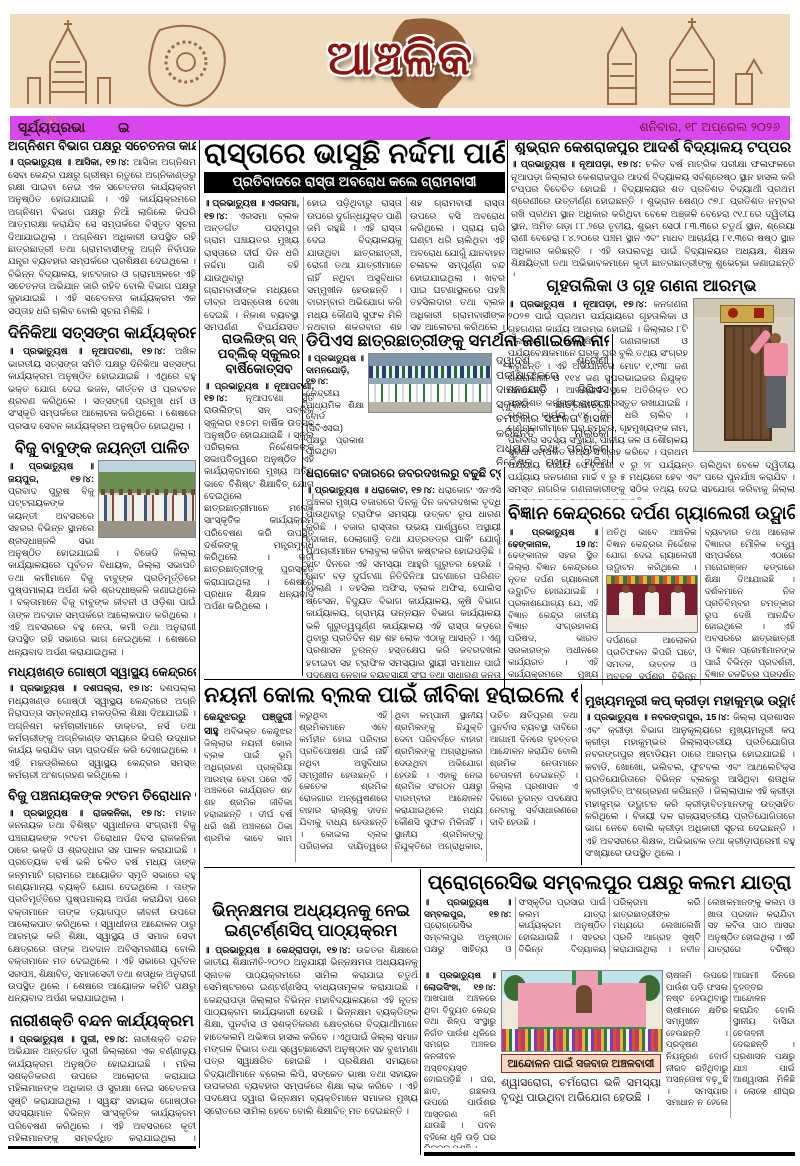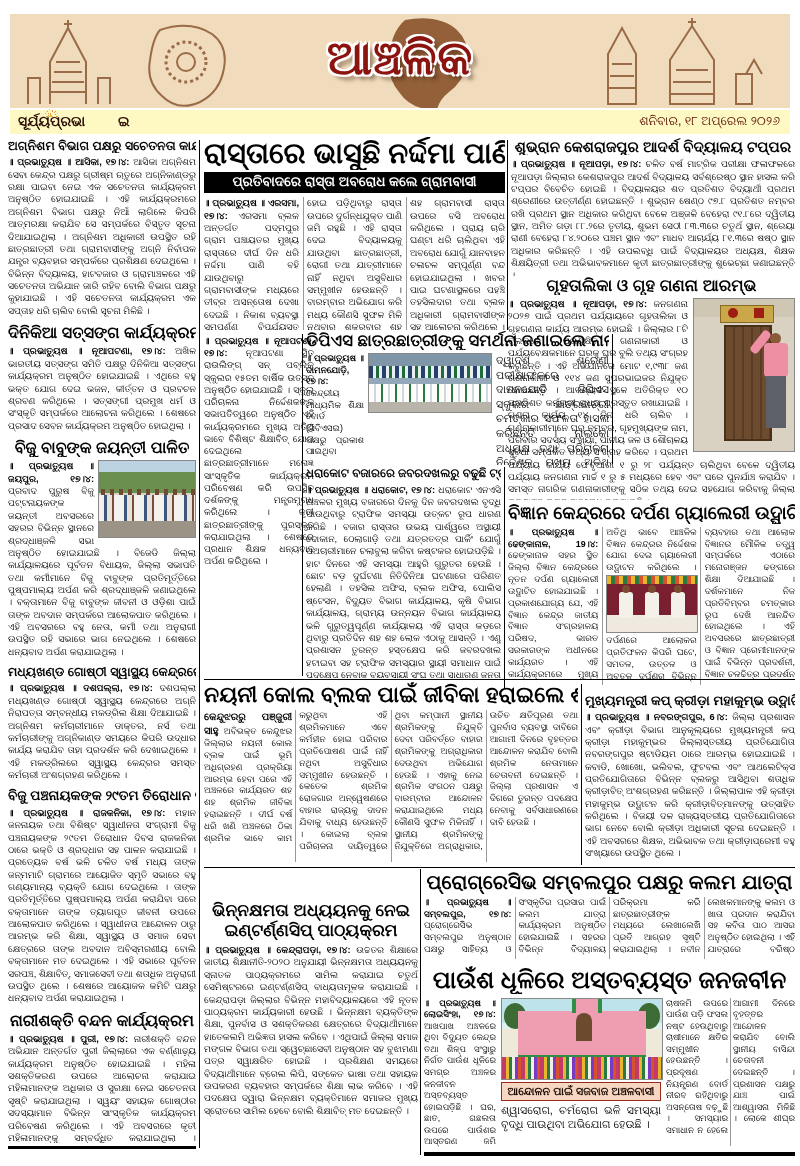--- a/index.html
+++ b/index.html
@@ -4,21 +4,21 @@
 <style>
   html,body{margin:0;padding:0;background:#fff;}
   .page{position:relative;width:800px;height:1166px;background:#fff;overflow:hidden;
         font-family:"Liberation Sans",sans-serif;color:#000;}
   
   .banner{position:absolute;left:10px;top:14px;width:780px;height:94px;background:#f0dcbc;overflow:hidden;}
   .banner svg{position:absolute;left:0;top:0;}
   .mast-title{position:absolute;left:0;top:16px;width:780px;text-align:center;
       font-size:47px;font-weight:bold;color:#8b140f;letter-spacing:1px;
       text-shadow:-2px -2px 0 #fff,2px -2px 0 #fff,-2px 2px 0 #fff,2px 2px 0 #fff,5px 5px 4px rgba(60,30,10,.55);}
-  .strip{position:absolute;left:10px;top:110px;width:780px;height:24px;background:#fef9c3;}
+  .strip{position:absolute;left:10px;top:116px;width:780px;height:24px;background:#d946ef;}
   .strip .pname{position:absolute;left:8px;top:3px;font-size:14px;font-weight:bold;color:#2a0d05;}
   .strip .pglabel{position:absolute;left:108px;top:3px;font-size:14px;font-weight:bold;color:#2a0d05;}
   .strip .pdate{position:absolute;right:10px;top:4px;font-size:12.5px;font-weight:normal;color:#5d1407;}
   .sunrays{position:absolute;left:26px;top:-4px;width:14px;height:8px;
       background:radial-gradient(circle at 50% 100%, #f7b32b 0 2px, transparent 2px),
       repeating-conic-gradient(from -60deg at 50% 100%, #e98f2e 0 4deg, transparent 4deg 24deg);
       border-radius:14px 14px 0 0;opacity:.9;}
   
   .hl{font-weight:bold;text-align:center;white-space:nowrap;overflow:hidden;line-height:1.15;}
   .hl.wrap{white-space:normal;}
@@ -212,20 +212,21 @@
         <span class="head"></span>
         <span class="torso"></span>
         <span class="legs"></span>
       </span>
       <b class="dl">॥ ପ୍ରଭାତ୍ୟୁଷ ॥ ନୂଆପଡ଼ା, ୧୭।୪:</b>
       <span>ଜନଗଣନା ୨୦୨୭ ପାଇଁ ପ୍ରଥମ ପର୍ଯ୍ୟାୟରେ ଗୃହତାଲିକା ଓ ଗୃହଗଣନା କାର୍ଯ୍ୟ ଆରମ୍ଭ ହୋଇଛି । ଜିଲ୍ଲାର ୮ଟି ବ୍ଲକରେ ପ୍ରଶିକ୍ଷିତ ଗଣନାକାରୀ ଓ ପର୍ଯ୍ୟବେକ୍ଷକମାନେ ଘରକୁ ଘର ବୁଲି ତଥ୍ୟ ସଂଗ୍ରହ କରୁଛନ୍ତି । ଏହି ଅଭିଯାନରେ ମୋଟ ୧,୯୩୮ ଜଣ ଗଣନାକାରୀ ଓ ୧୧୪ ଜଣ ସୁପରଭାଇଜର ନିଯୁକ୍ତ ହୋଇଛନ୍ତି । ଆବଶ୍ୟକ ସ୍ଥଳେ ଅତିରିକ୍ତ ୧୦ ପ୍ରତିଶତ କର୍ମଚାରୀ ମଧ୍ୟ ପ୍ରସ୍ତୁତ ରଖାଯାଇଛି । ଗଣନା କାର୍ଯ୍ୟ ୧୪ ଦିନ ଧରି ଚାଲିବ । ଗଣନାକାରୀମାନେ ଘର ନମ୍ବର, ଗୃହମୁଖ୍ୟଙ୍କ ନାମ, ପରିବାର ସଦସ୍ୟ ସଂଖ୍ୟା, ପାନୀୟ ଜଳ ଓ ଶୌଚାଳୟ ସୁବିଧା ସମ୍ପର୍କିତ ତଥ୍ୟ ସଂଗ୍ରହ କରିବେ । ପ୍ରଥମ ପର୍ଯ୍ୟାୟ କାର୍ଯ୍ୟ ଫେବୃଆରୀ ୧ ରୁ ୨୮ ପର୍ଯ୍ୟନ୍ତ ଚାଲିଥିବା ବେଳେ ଦ୍ୱିତୀୟ ପର୍ଯ୍ୟାୟ ଜନଗଣନା ମାର୍ଚ୍ଚ ୧ ରୁ ୫ ମଧ୍ୟରେ ହେବ ଏବଂ ପରେ ପୁନର୍ଯାଞ୍ଚ କରାଯିବ । ସମସ୍ତ ନାଗରିକ ଗଣନାକାରୀଙ୍କୁ ସଠିକ ତଥ୍ୟ ଦେଇ ସହଯୋଗ କରିବାକୁ ଜିଲ୍ଲା ପ୍ରଶାସନ ପକ୍ଷରୁ ଅନୁରୋଧ କରାଯାଇଛି ।</span>
     </div>
   </div>
 
   <div class="abs" style="left:204px;top:332px;width:110px;height:346px;">
+    <div class="hl wrap" style="font-size:13px;">ରାଉଲିଙ୍ଗ୍ ସନ୍ ପବ୍ଲିକ୍ ସ୍କୁଲର ବାର୍ଷିକୋତ୍ସବ</div>
     <p class="body" style="margin:3px 0 0;font-size:9.2px;">
       <b class="dl">॥ ପ୍ରଭାତ୍ୟୁଷ ॥ ନୂଆପଟଣା, ୧୭।୪:</b>
       <span>ନୂଆପଟଣା ସ୍ଥିତ ରାଉଲିଙ୍ଗ୍ ସନ୍ ପବ୍ଲିକ୍ ସ୍କୁଲର ୧୫ତମ ବାର୍ଷିକ ଉତ୍ସବ ଅନୁଷ୍ଠିତ ହୋଇଯାଇଛି । ସ୍କୁଲ ପରିଚାଳନା ନିର୍ଦ୍ଦେଶକଙ୍କ ସଭାପତିତ୍ୱରେ ଅନୁଷ୍ଠିତ ଏହି କାର୍ଯ୍ୟକ୍ରମରେ ମୁଖ୍ୟ ଅତିଥି ଭାବେ ବିଶିଷ୍ଟ ଶିକ୍ଷାବିତ୍ ଯୋଗ ଦେଇଥିଲେ । ଛାତ୍ରଛାତ୍ରୀମାନେ ମନୋଜ୍ଞ ସାଂସ୍କୃତିକ କାର୍ଯ୍ୟକ୍ରମ ପରିବେଷଣ କରି ଉପସ୍ଥିତ ଦର୍ଶକଙ୍କୁ ମନ୍ତ୍ରମୁଗ୍ଧ କରିଥିଲେ । କୃତୀ ଛାତ୍ରଛାତ୍ରୀଙ୍କୁ ପୁରସ୍କୃତ କରାଯାଇଥିଲା । ଶେଷରେ ପ୍ରଧାନ ଶିକ୍ଷକ ଧନ୍ୟବାଦ ଅର୍ପଣ କରିଥିଲେ ।</span>
     </p>
   </div>
 
   <div class="abs" style="left:306px;top:331px;width:303px;height:134px;">
     <div class="hl" style="font-size:16.5px;">ଡିପିଏସ ଛାତ୍ରଛାତ୍ରୀଙ୍କୁ ସମର୍ଥନା ଜଣାଇଲେ ନାଲକୋ ଅଧ୍ୟକ୍ଷ</div>
     <div style="display:flex;gap:4px;margin-top:3px;">
       <div class="body" style="width:58px;font-size:8.8px;flex:0 0 auto;">
@@ -260,21 +261,21 @@
         <span class="m" style="left:38px;"></span>
         <span class="m" style="left:64px;"></span>
       </span>
       <span>ଦର୍ପଣରେ ଆଲୋକର ପ୍ରତିଫଳନ କିପରି ଘଟେ, ସମତଳ, ଉତ୍ତଳ ଓ ଅବତଳ ଦର୍ପଣର ବିଭିନ୍ନ ବ୍ୟବହାର ତଥା ଆଲୋକ ବିଜ୍ଞାନର ମୌଳିକ ତତ୍ତ୍ୱ ସମ୍ପର୍କରେ ଏଠାରେ ମନୋରଞ୍ଜନ ଢଙ୍ଗରେ ଶିକ୍ଷା ଦିଆଯାଇଛି । ଦର୍ଶକମାନେ ନିଜ ପ୍ରତିବିମ୍ବର ଚମତ୍କାର ରୂପ ଦେଖି ଆନନ୍ଦିତ ହୋଇଥିଲେ । ଏହି ଅବସରରେ ଛାତ୍ରଛାତ୍ରୀ ଓ ବିଜ୍ଞାନ ପ୍ରେମୀମାନଙ୍କ ପାଇଁ ବିଭିନ୍ନ ପ୍ରଦର୍ଶନୀ, ବିଜ୍ଞାନ ଚଳଚ୍ଚିତ୍ର ପ୍ରଦର୍ଶନ ଓ ପ୍ରଶ୍ନୋତ୍ତର ପ୍ରତିଯୋଗିତା ଆୟୋଜିତ ହୋଇଥିଲା । କେନ୍ଦ୍ରର ଶିକ୍ଷା ଅଧିକାରୀ ସମସ୍ତ ଅତିଥିଙ୍କୁ ସ୍ୱାଗତ କରିଥିବା ବେଳେ ଶେଷରେ ଧନ୍ୟବାଦ ଅର୍ପଣ କରାଯାଇଥିଲା ।</span>
     </div>
   </div>
 
   <div class="abs" style="left:585px;top:693px;width:210px;height:174px;">
     <div class="hl" style="font-size:13.2px;">ମୁଖ୍ୟମନ୍ତ୍ରୀ କପ୍ କ୍ରୀଡ଼ା ମହାକୁମ୍ଭ ଉଦ୍ଘାଟିତ</div>
     <p class="body" style="margin:3px 0 0;">
-      <b class="dl">॥ ପ୍ରଭାତ୍ୟୁଷ ॥ ନବରଙ୍ଗପୁର, 6।୪:</b>
+      <b class="dl">॥ ପ୍ରଭାତ୍ୟୁଷ ॥ ନବରଙ୍ଗପୁର, 15।୪:</b>
       <span>ଜିଲ୍ଲା ପ୍ରଶାସନ ଏବଂ କ୍ରୀଡ଼ା ବିଭାଗ ଆନୁକୂଲ୍ୟରେ ମୁଖ୍ୟମନ୍ତ୍ରୀ କପ୍ କ୍ରୀଡ଼ା ମହାକୁମ୍ଭର ଜିଲ୍ଲାସ୍ତରୀୟ ପ୍ରତିଯୋଗିତା ନବରଙ୍ଗପୁର ଷ୍ଟାଡିୟମ ଠାରେ ଆରମ୍ଭ ହୋଇଯାଇଛି । କବାଡି, ଖୋଖୋ, ଭଲିବଲ, ଫୁଟବଲ ଏବଂ ଆଥଲେଟିକ୍ସ ପ୍ରତିଯୋଗିତାରେ ବିଭିନ୍ନ ବ୍ଲକରୁ ଆସିଥିବା ଶତାଧିକ କ୍ରୀଡ଼ାବିତ୍ ଅଂଶଗ୍ରହଣ କରିଛନ୍ତି । ଜିଲ୍ଲାପାଳ ଏହି କ୍ରୀଡ଼ା ମହାକୁମ୍ଭ ଉଦ୍ଘାଟନ କରି କ୍ରୀଡ଼ାବିତ୍‌ମାନଙ୍କୁ ଉତ୍ସାହିତ କରିଥିଲେ । ବିଜୟୀ ଦଳ ରାଜ୍ୟସ୍ତରୀୟ ପ୍ରତିଯୋଗିତାରେ ଭାଗ ନେବେ ବୋଲି କ୍ରୀଡ଼ା ଅଧିକାରୀ ସୂଚନା ଦେଇଛନ୍ତି । ଏହି ଅବସରରେ ଶିକ୍ଷକ, ଅଭିଭାବକ ତଥା କ୍ରୀଡ଼ାପ୍ରେମୀ ବହୁ ସଂଖ୍ୟାରେ ଉପସ୍ଥିତ ଥିଲେ ।</span>
     </p>
   </div>
 
   <div class="abs" style="left:204px;top:682px;width:374px;height:185px;">
     <div class="hl" style="font-size:22px;">ନୟନୀ କୋଲ ବ୍ଲକ ପାଇଁ ଜୀବିକା ହରାଇଲେ ଶହ ଶହ ଶ୍ରମିକ</div>
     <div class="body cols4" style="margin-top:3px;height:152px;overflow:hidden;font-size:8.9px;">
       <span class="byline">କେନ୍ଦୁଝରରୁ ପଞ୍ଜୁରୀ ସାହୁ</span>
       <span>ଅବିଭକ୍ତ କେନ୍ଦୁଝର ଜିଲ୍ଲାର ନୟନୀ କୋଲ ବ୍ଲକ ପାଇଁ ଭୂମି ଅଧିଗ୍ରହଣ ପ୍ରକ୍ରିୟା ଆରମ୍ଭ ହେବା ପରେ ଏହି ଅଞ୍ଚଳରେ କାର୍ଯ୍ୟରତ ଶହ ଶହ ଶ୍ରମିକ ଜୀବିକା ହରାଇଛନ୍ତି । ଦୀର୍ଘ ବର୍ଷ ଧରି ଖଣି ଅଞ୍ଚଳରେ ଠିକା ଶ୍ରମିକ ଭାବେ କାମ କରୁଥିବା ଏହି ଶ୍ରମିକମାନେ ଏବେ କର୍ମହୀନ ହୋଇ ପରିବାର ପ୍ରତିପୋଷଣ ପାଇଁ ନାହିଁ ନଥିବା ଅସୁବିଧାର ସମ୍ମୁଖୀନ ହେଉଛନ୍ତି । କେତେକ ଶ୍ରମିକ ରୋଜଗାର ଅନ୍ୱେଷଣରେ ବାହାର ରାଜ୍ୟକୁ ଦାଦନ ଯିବାକୁ ବାଧ୍ୟ ହେଉଛନ୍ତି । କୋଇଲା ବ୍ଲକ ପରିଚାଳନା ଦାୟିତ୍ୱରେ ଥିବା କମ୍ପାନୀ ସ୍ଥାନୀୟ ଶ୍ରମିକଙ୍କୁ ନିଯୁକ୍ତି ଦେବା ପରିବର୍ତ୍ତେ ବାହାର ଶ୍ରମିକଙ୍କୁ ଅଗ୍ରାଧିକାର ଦେଉଥିବା ଅଭିଯୋଗ ହେଉଛି । ଏହାକୁ ନେଇ ଶ୍ରମିକ ସଂଗଠନ ପକ୍ଷରୁ ବାରମ୍ବାର ଆନ୍ଦୋଳନ କରାଯାଇଥିଲେ ମଧ୍ୟ କୌଣସି ସୁଫଳ ମିଳିନାହିଁ । ସ୍ଥାନୀୟ ଶ୍ରମିକଙ୍କୁ ନିଯୁକ୍ତିରେ ଅଗ୍ରାଧିକାର, ଉଚିତ କ୍ଷତିପୂରଣ ତଥା ପୁନର୍ବାସ ବ୍ୟବସ୍ଥା ଦାବିରେ ଆଗାମୀ ଦିନରେ ବୃହତ୍ତର ଆନ୍ଦୋଳନ କରାଯିବ ବୋଲି ଶ୍ରମିକ ନେତାମାନେ ଚେତାବନୀ ଦେଇଛନ୍ତି । ଜିଲ୍ଲା ପ୍ରଶାସନ ଏ ଦିଗରେ ତୁରନ୍ତ ପଦକ୍ଷେପ ନେବାକୁ ସର୍ବସାଧାରଣରେ ଦାବି ହେଉଛି ।</span>
     </div>
@@ -282,29 +283,28 @@
 
   <div class="abs" style="left:204px;top:901px;width:214px;height:289px;">
     <div class="hl wrap" style="font-size:17px;">ଭିନ୍ନକ୍ଷମତା ଅଧ୍ୟୟନକୁ ନେଇ ଇଣ୍ଟର୍ଣ୍ଣସିପ୍ ପାଠ୍ୟକ୍ରମ</div>
     <p class="body" style="margin:4px 0 0;">
       <b class="dl">॥ ପ୍ରଭାତ୍ୟୁଷ ॥ କେନ୍ଦ୍ରାପଡ଼ା, ୧୭।୪:</b>
       <span>ଉଚ୍ଚତର ଶିକ୍ଷାରେ ଜାତୀୟ ଶିକ୍ଷାନୀତି-୨୦୨୦ ଅନୁଯାୟୀ ଭିନ୍ନକ୍ଷମତା ଅଧ୍ୟୟନକୁ ସ୍ନାତକ ପାଠ୍ୟକ୍ରମରେ ସାମିଲ କରାଯାଇ ଚତୁର୍ଥ ସେମିଷ୍ଟରରେ ଇଣ୍ଟର୍ଣ୍ଣସିପ୍ ବାଧ୍ୟତାମୂଳକ କରାଯାଇଛି । କେନ୍ଦ୍ରାପଡ଼ା ଜିଲ୍ଲାର ବିଭିନ୍ନ ମହାବିଦ୍ୟାଳୟରେ ଏହି ନୂତନ ପାଠ୍ୟକ୍ରମ କାର୍ଯ୍ୟକାରୀ ହେଉଛି । ଭିନ୍ନକ୍ଷମ ବ୍ୟକ୍ତିଙ୍କ ଶିକ୍ଷା, ପୁନର୍ବାସ ଓ ସଶକ୍ତିକରଣ କ୍ଷେତ୍ରରେ ବିଦ୍ୟାର୍ଥୀମାନେ ହାତେକଲମି ଅଭିଜ୍ଞତା ହାସଲ କରିବେ । ଏଥିପାଇଁ ଜିଲ୍ଲା ସମାଜ ମଙ୍ଗଳ ବିଭାଗ ତଥା ସ୍ୱେଚ୍ଛାସେବୀ ଅନୁଷ୍ଠାନ ସହ ବୁଝାମଣା ପତ୍ର ସ୍ୱାକ୍ଷରିତ ହୋଇଛି । ପ୍ରଶିକ୍ଷଣ ସମୟରେ ବିଦ୍ୟାର୍ଥୀମାନେ ବ୍ରେଲ ଲିପି, ସଙ୍କେତ ଭାଷା ତଥା ସହାୟକ ଉପକରଣ ବ୍ୟବହାର ସମ୍ପର୍କରେ ଶିକ୍ଷା ଲାଭ କରିବେ । ଏହି ପଦକ୍ଷେପ ଦ୍ୱାରା ଭିନ୍ନକ୍ଷମ ବ୍ୟକ୍ତିମାନେ ସମାଜର ମୁଖ୍ୟ ସ୍ରୋତରେ ସାମିଲ ହେବେ ବୋଲି ଶିକ୍ଷାବିତ୍ ମତ ଦେଇଛନ୍ତି ।</span>
     </p>
   </div>
 
   <div class="abs" style="left:424px;top:871px;width:371px;height:93px;">
-    <div class="hl" style="font-size:20px;">ପ୍ରୋଗ୍ରେସିଭ ସମ୍ବଲପୁର ପକ୍ଷରୁ କଲମ ଯାତ୍ରା</div>
+    <div class="hl" style="font-size:20px;font-family:Liberation Serif, serif;">ପ୍ରୋଗ୍ରେସିଭ ସମ୍ବଲପୁର ପକ୍ଷରୁ କଲମ ଯାତ୍ରା</div>
     <div class="body cols4" style="margin-top:3px;height:62px;overflow:hidden;font-size:8.8px;">
       <b class="dl">॥ ପ୍ରଭାତ୍ୟୁଷ ॥ ସମ୍ବଲପୁର, ୧୭।୪:</b>
       <span>ପ୍ରୋଗ୍ରେସିଭ ସମ୍ବଲପୁର ଅନୁଷ୍ଠାନ ପକ୍ଷରୁ ସାହିତ୍ୟ ଓ ସଂସ୍କୃତିର ପ୍ରସାର ପାଇଁ କଲମ ଯାତ୍ରା କାର୍ଯ୍ୟକ୍ରମ ଅନୁଷ୍ଠିତ ହୋଇଯାଇଛି । ସହରର ବିଭିନ୍ନ ବିଦ୍ୟାଳୟ ପରିକ୍ରମା କରି ଛାତ୍ରଛାତ୍ରୀଙ୍କ ମଧ୍ୟରେ ଲେଖାଲେଖି ପ୍ରତି ଆଗ୍ରହ ସୃଷ୍ଟି କରାଯାଇଥିଲା । ନବୀନ ଲେଖକମାନଙ୍କୁ କଲମ ଓ ଖାତା ପ୍ରଦାନ କରାଯିବା ସହ କବିତା ପାଠ ଆସର ଅନୁଷ୍ଠିତ ହୋଇଥିଲା । ଏହି ଯାତ୍ରାରେ ବରିଷ୍ଠ ସାହିତ୍ୟିକ, ଶିକ୍ଷାବିତ୍ ତଥା ସଂସ୍କୃତିପ୍ରେମୀ ବହୁ ସଂଖ୍ୟାରେ ସାମିଲ ହୋଇଥିଲେ । ଆଗାମୀ ଦିନରେ ଜିଲ୍ଲାର ଅନ୍ୟାନ୍ୟ ଅଞ୍ଚଳରେ ମଧ୍ୟ ଏହି କାର୍ଯ୍ୟକ୍ରମ ଅନୁଷ୍ଠିତ ହେବ ବୋଲି ଆୟୋଜକ ସୂଚନା ଦେଇଛନ୍ତି ।</span>
     </div>
   </div>
 
   <div class="abs" style="left:424px;top:966px;width:371px;height:182px;">
-    <div class="hl" style="font-size:24px;">ପାଉଁଶ ଧୂଳିରେ ଅସ୍ତବ୍ୟସ୍ତ ଜନଜବୀନ</div>
     <div style="display:flex;gap:5px;margin-top:4px;">
       <div class="body" style="width:72px;flex:0 0 auto;font-size:8.7px;">
         <b class="dl">॥ ପ୍ରଭାତ୍ୟୁଷ ॥ ଲୋଇସିଂହା, ୧୭।୪:</b>
         <span>ଆଖପାଖ ଅଞ୍ଚଳରେ ଥିବା ବିଦ୍ୟୁତ କେନ୍ଦ୍ର ତଥା ଶିଳ୍ପ ସଂସ୍ଥାରୁ ନିର୍ଗତ ପାଉଁଶ ଧୂଳିରେ ସମଗ୍ର ଅଞ୍ଚଳର ଜନଜୀବନ ଅସ୍ତବ୍ୟସ୍ତ ହୋଇପଡ଼ିଛି । ଘର, ଛାତ, ଗଛଲତା ଉପରେ ପାଉଁଶର ଆସ୍ତରଣ ଜମି ଯାଉଛି । ପବନ ବହିଲେ ଧୂଳି ଉଡ଼ି ଘର ଭିତରକୁ ପଶୁଛି ।</span>
       </div>
       <div style="width:160px;flex:0 0 auto;">
         <div class="ph-ash">
           <span class="tree" style="left:2px;"></span>
           <span class="tree" style="right:2px;"></span>
           <span class="bldg"></span>

